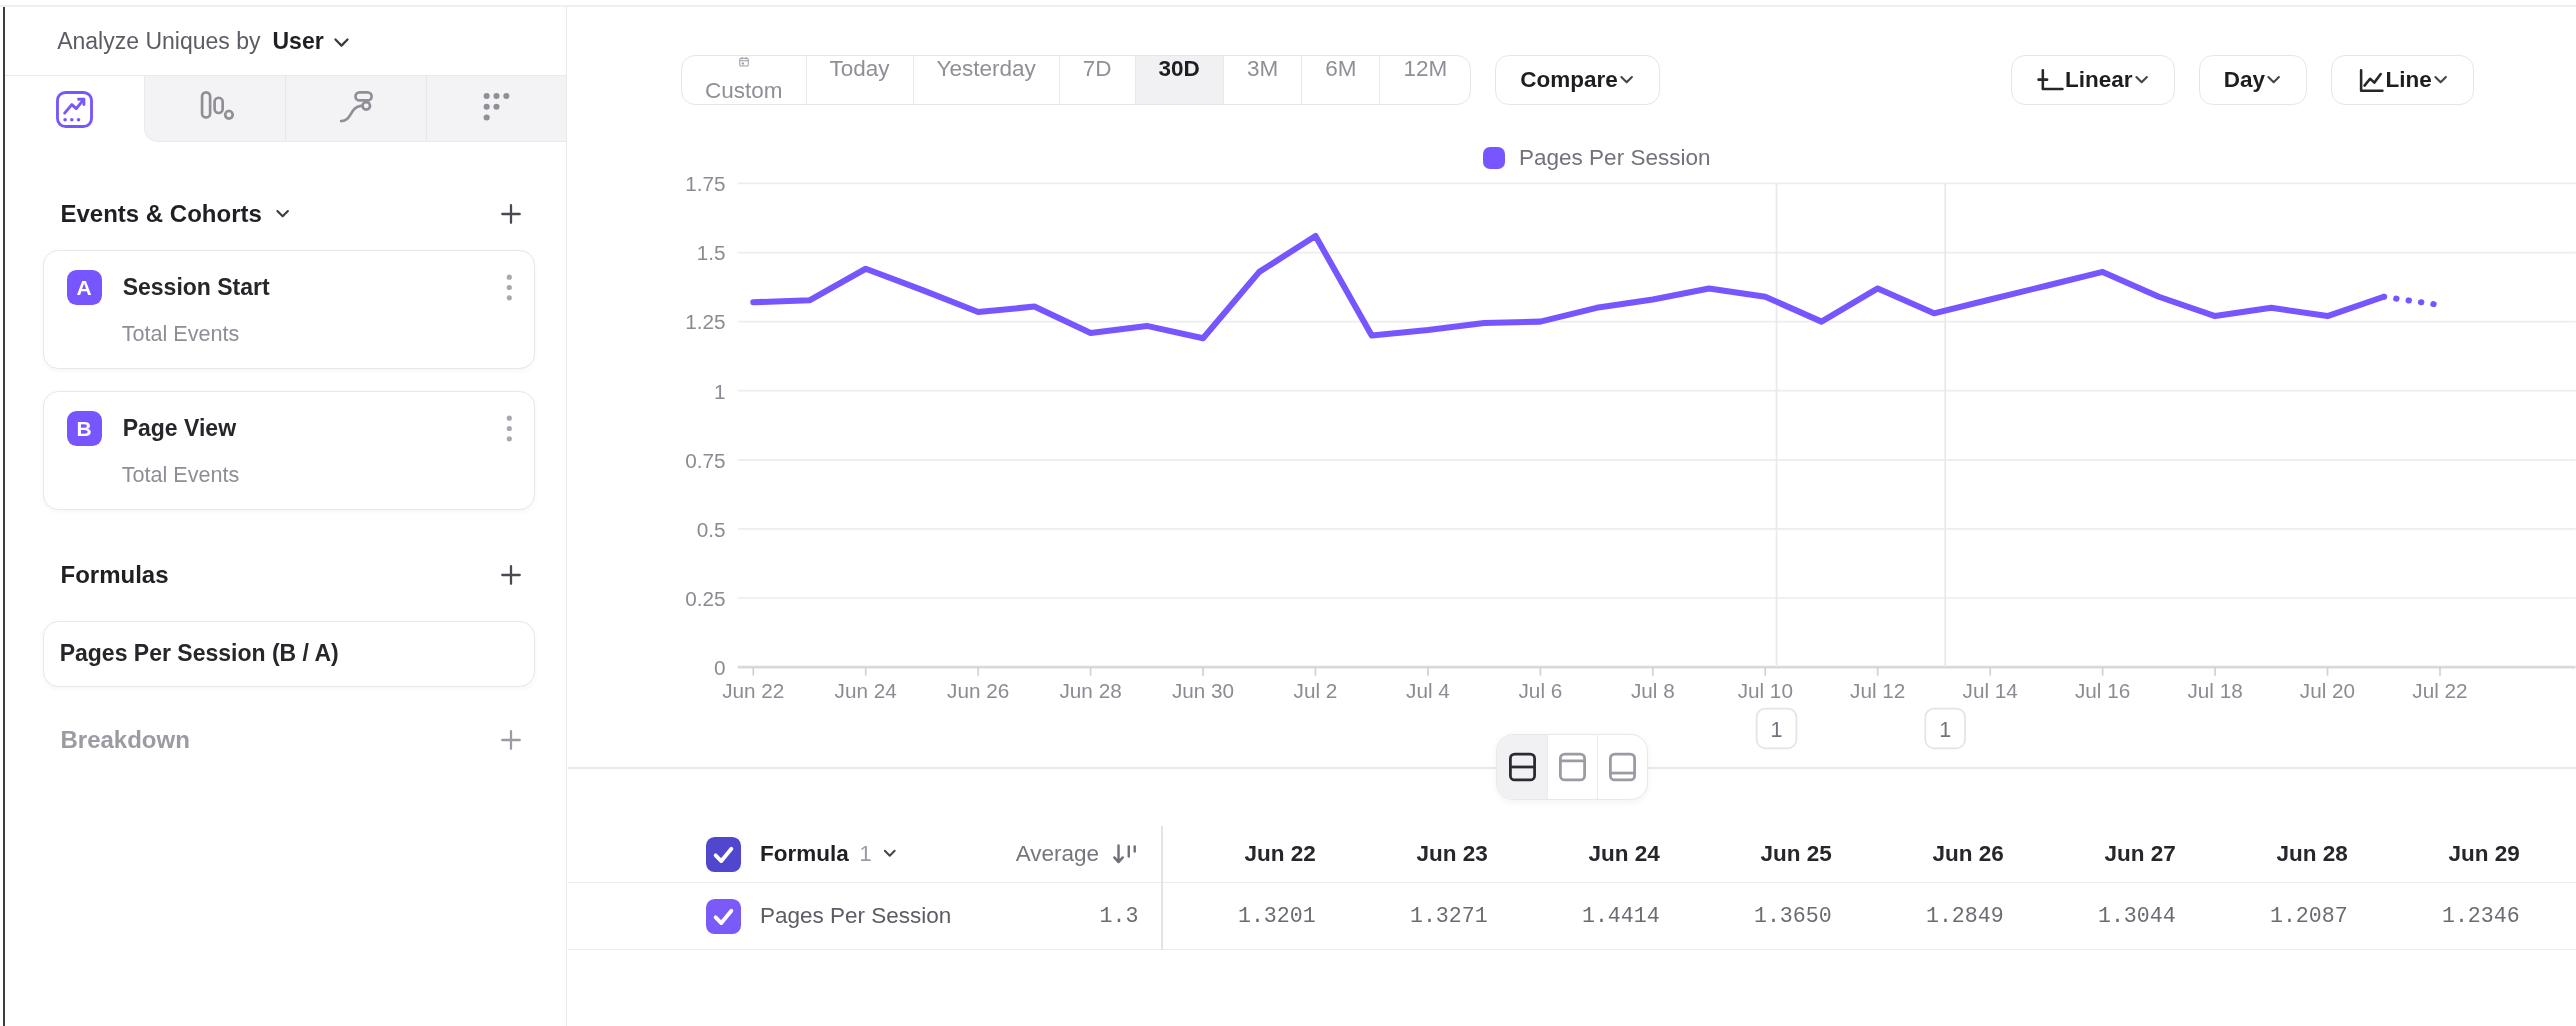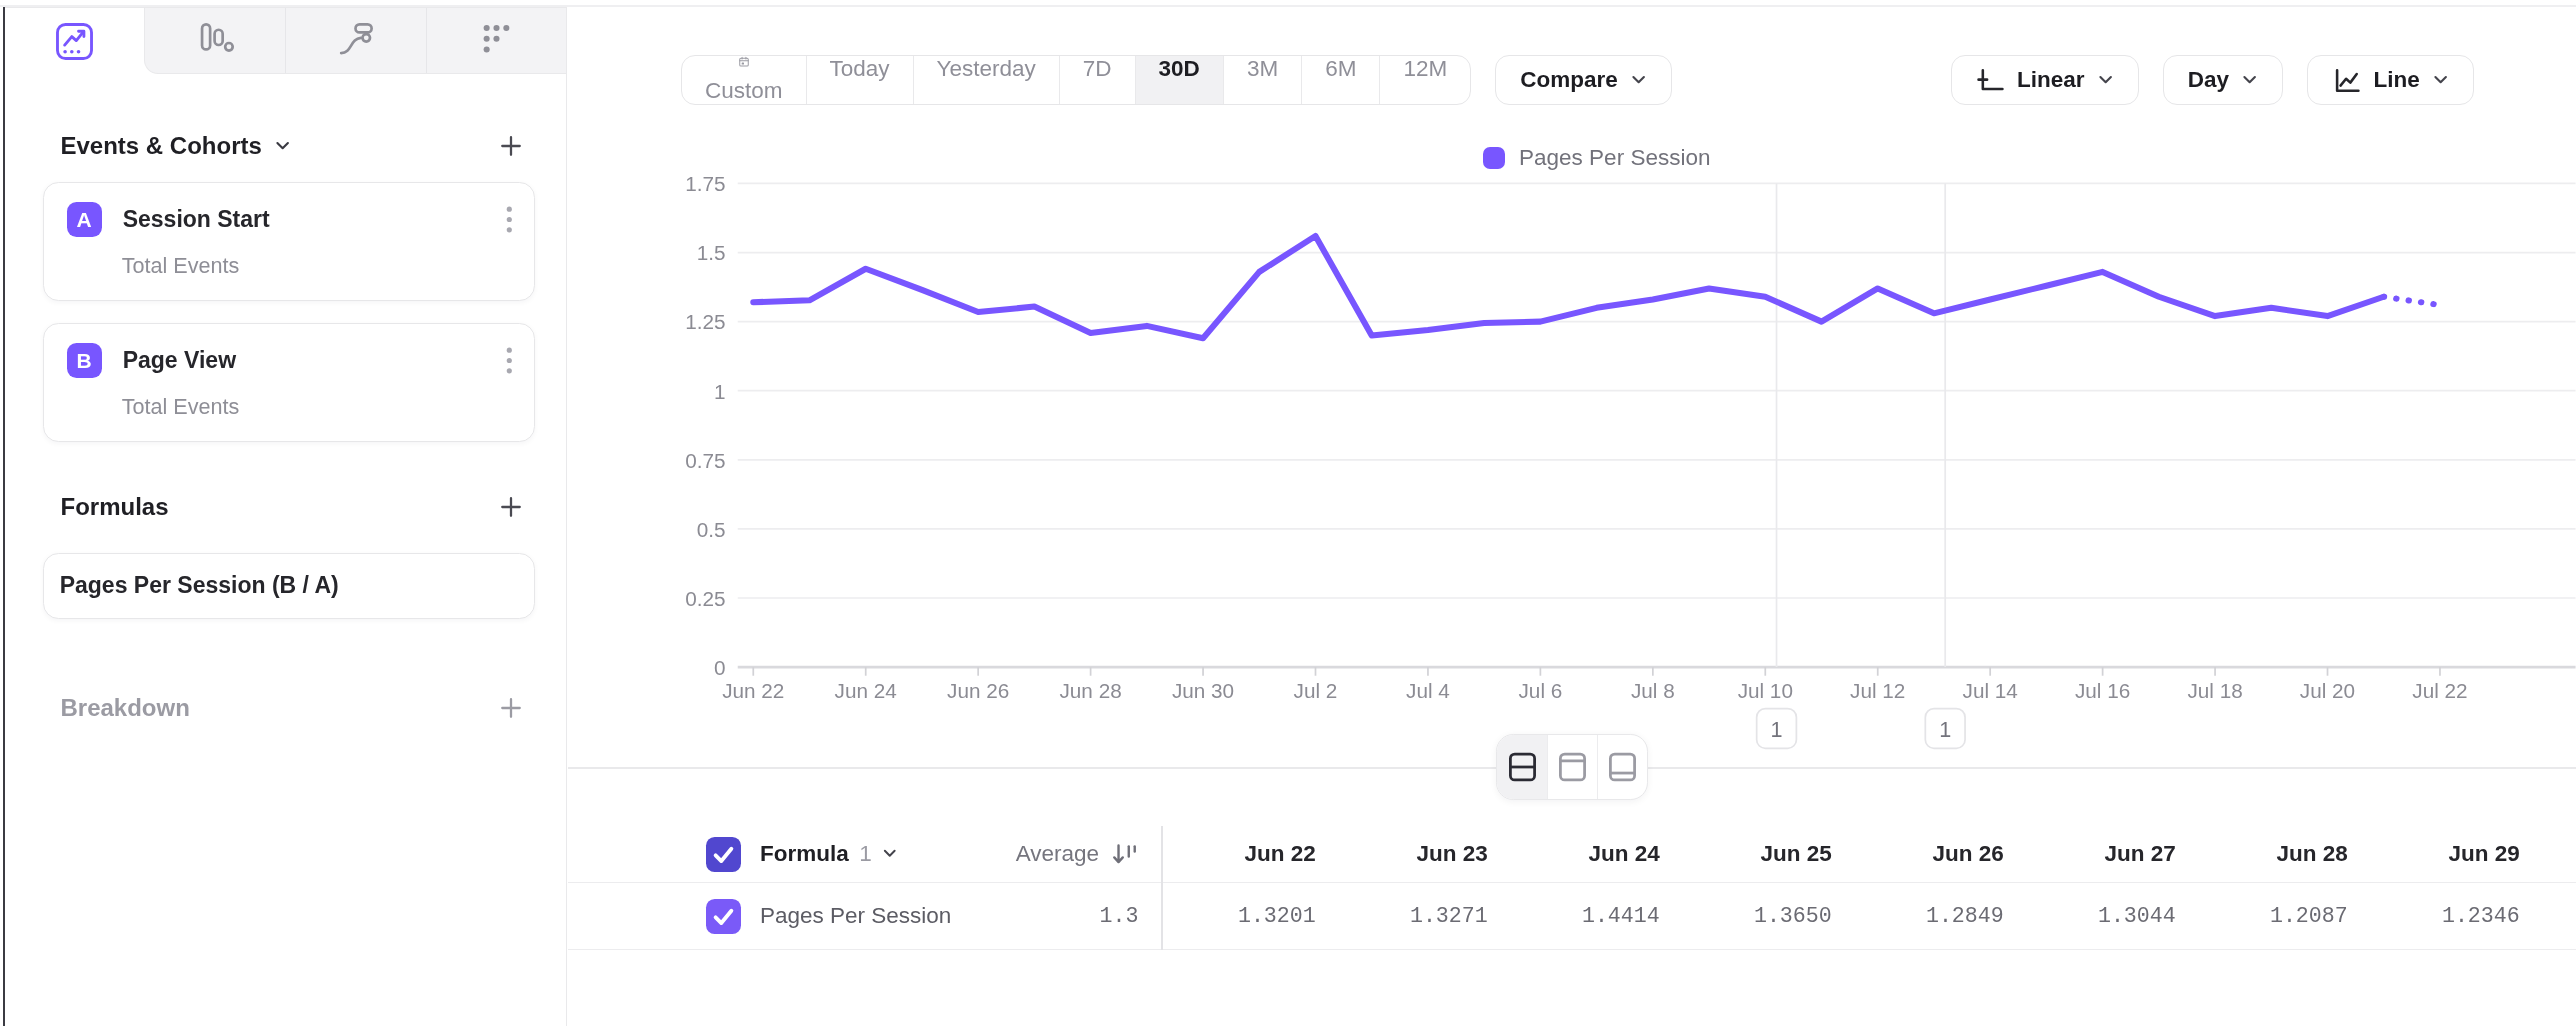--- a/index.html
+++ b/index.html
@@ -36,21 +36,21 @@
   .filter-sub .v { color:#63636c; }
 
   
   .main { position:absolute; left:568px; top:0; right:0; bottom:0; }
   .controls { position:absolute; top:55px; left:113px; right:102px; display:flex; justify-content:space-between; }
   .cluster { display:flex; align-items:center; gap:24px; }
   .seg { display:flex; height:50px; border:1.7px solid #e6e6e8; border-radius:14px; overflow:hidden; background:#fff; }
   .seg .cell { display:flex; align-items:center; gap:10.4px; padding:0 23px; font-size:22.5px; color:#8f8f98; cursor:pointer;flex-direction:column; }
   .seg .cell + .cell { border-left:1.7px solid #e9e9eb; }
   .seg .cell.on { background:#f1f1f3; color:#1d1d22; font-weight:bold; }
-  .btn { display:flex; align-items:center; gap:12px; height:50px; padding:0 24px; border:1.7px solid #e6e6e8; border-radius:14px; background:#fff; font-size:22.5px; font-weight:bold; color:#1d1d22; cursor:pointer; }
+  .btn { display:flex; align-items:center; gap:0; height:50px; padding:0 24px; border:1.7px solid #e6e6e8; border-radius:14px; background:#fff; font-size:22.5px; font-weight:bold; color:#1d1d22; cursor:pointer; }
   .legend { position:absolute; top:145px; left:185px; width:1687px; display:flex; justify-content:center; align-items:center; gap:14px; }
   .legend .sw { width:22.5px; height:22.5px; border-radius:7px; background:#7856ff; }
   .legend .lt { font-size:22.5px; color:#72727b; }
   #chart { position:absolute; left:0; top:104px; }
   .splitter { position:absolute; top:767px; left:0; right:0; height:1.7px; background:#e9e9eb; }
   .view-toggle { position:absolute; top:734px; left:50%; transform:translateX(-50%); display:flex; height:66px; background:#fff; border:1.7px solid #e8e8ea; border-radius:17.3px; overflow:hidden; box-shadow:0 1.7px 7px rgba(20,20,40,.05); z-index:2; }
   .view-toggle .vt { width:50px; display:flex; align-items:center; justify-content:center; }
   .view-toggle .vt + .vt { border-left:1.7px solid #ececee; }
   .view-toggle .vt.on { background:#f1f1f3; }
 
@@ -71,20 +71,27 @@
   .dcell.h { font-size:22.5px; font-weight:bold; color:#26262b; }
 </style>
 </head>
 <body>
 
 <div class="app">
   <div class="hairline-top"></div>
   <div class="edge"></div>
 
   <div class="sidebar">
+    <div class="analyze-row">
+      <span>Analyze Uniques by</span>
+      <span class="val">User</span>
+      <svg width="19" height="14" viewBox="0 0 22 16">
+          <path d="M4 4 L11 11 L18 4" fill="none" stroke="#3a3a42" stroke-width="2.6" stroke-linecap="round" stroke-linejoin="round"></path>
+        </svg>
+    </div>
     <div class="tabs">
       <div class="tab-active">
         <svg width="43" height="43" viewBox="0 0 48 48">
           <rect x="5" y="5" width="38" height="38" rx="9" fill="none" stroke="#7856ff" stroke-width="3.2"></rect>
           <path d="M13 28 L21 18.5 L26 23 L34 13" fill="none" stroke="#7856ff" stroke-width="3.2" stroke-linecap="round" stroke-linejoin="round"></path>
           <path d="M28.5 12.5 L34.5 12.5 L34.5 18.5" fill="none" stroke="#7856ff" stroke-width="3.2" stroke-linecap="round" stroke-linejoin="round"></path>
           <circle cx="13.5" cy="35.5" r="2" fill="#7856ff"></circle>
             <circle cx="21" cy="35.5" r="2" fill="#7856ff"></circle>
             <circle cx="28.5" cy="35.5" r="2" fill="#7856ff"></circle>
         </svg>
@@ -160,21 +167,21 @@
         <span class="t">Formulas</span>
         <svg width="28" height="28" viewBox="0 0 32 32">
             <path d="M16 6 V26 M6 16 H26" stroke="#4a4a52" stroke-width="2.6" stroke-linecap="round"></path>
           </svg>
       </div>
       <div class="card single" style="margin-top:28px;padding-left:12px;">
         <span class="title">Pages Per Session (B / A)</span>
       </div>
 
 
-      <div class="sec-h muted" style="margin-top:72px;">
+      <div class="sec-h muted" style="margin-top:36px;">
         <span class="t">Breakdown</span>
         <svg width="28" height="28" viewBox="0 0 32 32">
             <path d="M16 6 V26 M6 16 H26" stroke="#9b9ba3" stroke-width="2.6" stroke-linecap="round"></path>
           </svg>
       </div>
     </div>
   </div>
 
   <div class="main">
     <div class="controls">

